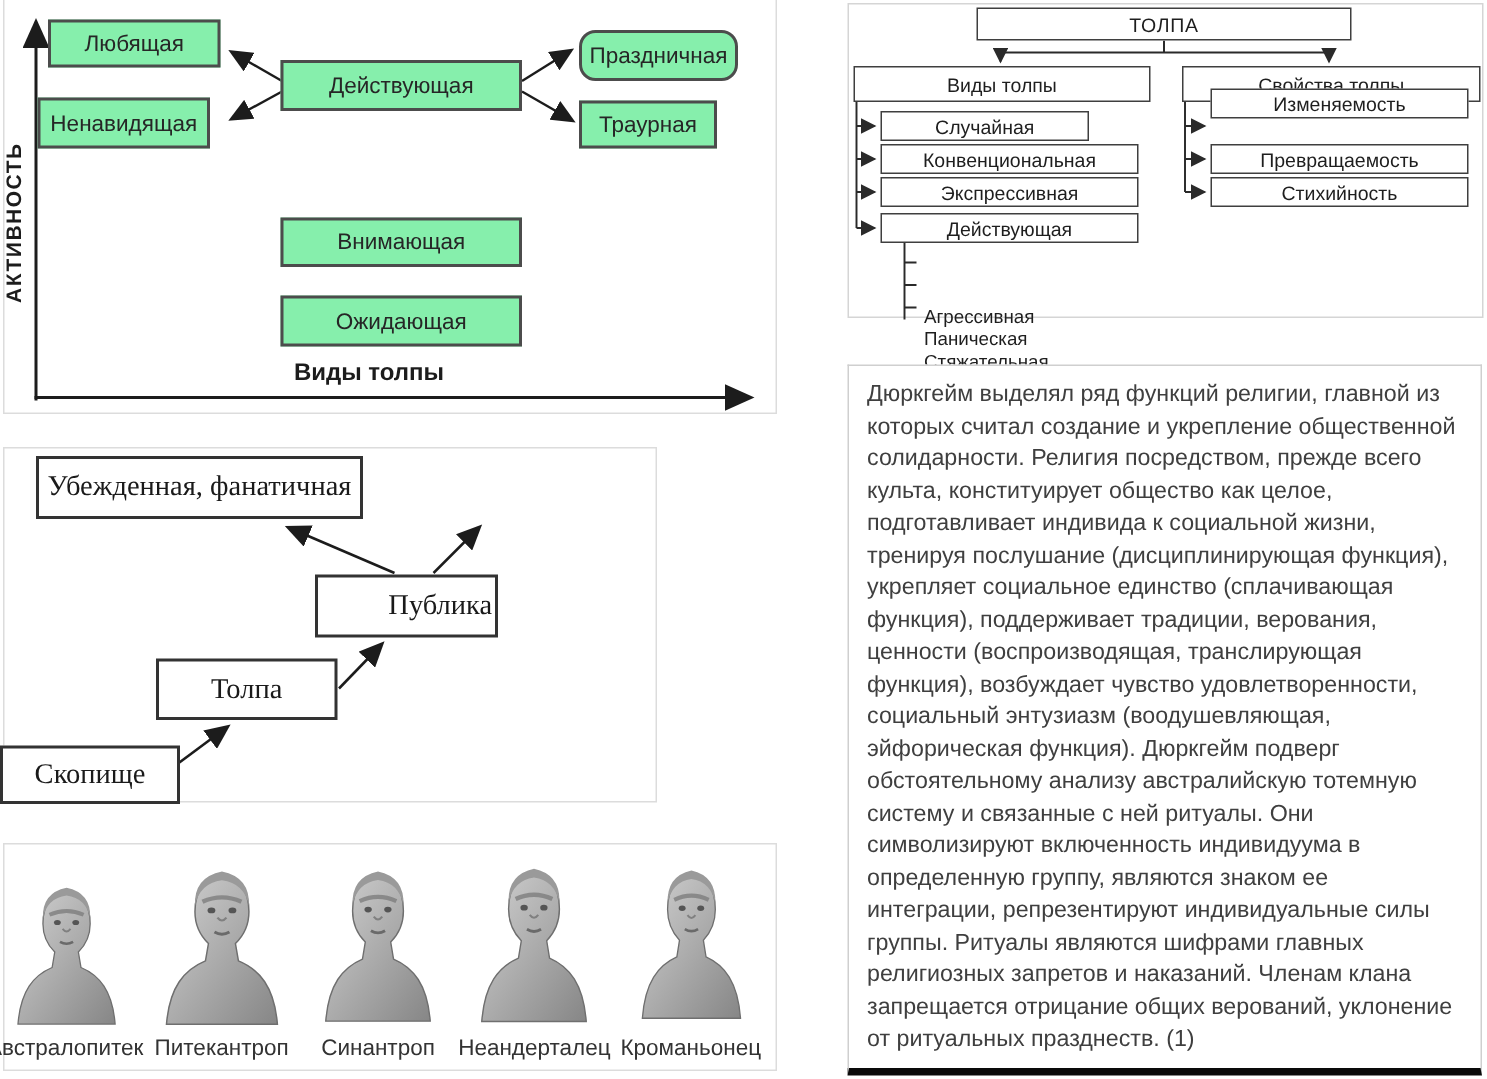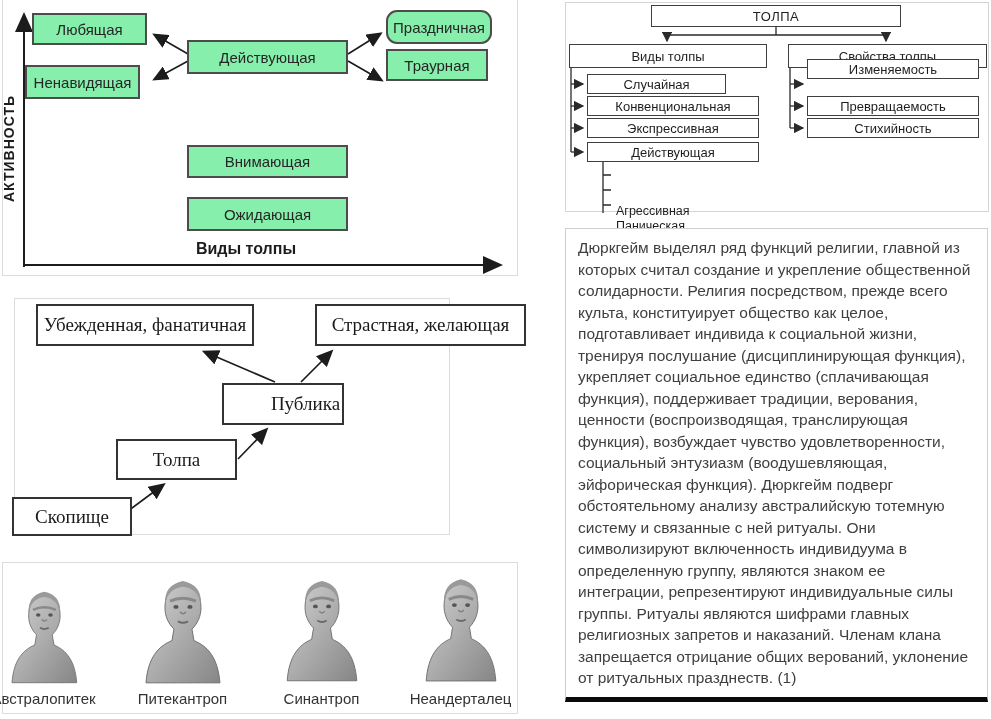--- a/index.html
+++ b/index.html
@@ -71,40 +71,39 @@
       <line x1="185" y1="54" x2="152" y2="35" stroke="#1c1c1c" stroke-width="1.6" marker-end="url(#ahA)"></line>
       <line x1="185" y1="61" x2="152" y2="79" stroke="#1c1c1c" stroke-width="1.6" marker-end="url(#ahA)"></line>
       <line x1="345" y1="54" x2="377" y2="34" stroke="#1c1c1c" stroke-width="1.6" marker-end="url(#ahA)"></line>
       <line x1="345" y1="61" x2="378" y2="80" stroke="#1c1c1c" stroke-width="1.6" marker-end="url(#ahA)"></line>
     </svg>
     <div class="yaxis-label" style="left:-2px;top:68px;height:160px;width:18px;">АКТИВНОСТЬ</div>
     <div class="xaxis-label" style="left:168px;top:240px;width:150px;">Виды толпы</div>
     <div class="boxA" style="left:29px;top:13px;width:115px;height:32px;">Любящая</div>
     <div class="boxA" style="left:22px;top:65px;width:115px;height:34px;">Ненавидящая</div>
     <div class="boxA" style="left:184px;top:40px;width:161px;height:34px;">Действующая</div>
-    <div class="boxA" style="left:383px;top:10px;width:106px;height:34px;border-radius:11px;">Праздничная</div>
-    <div class="boxA" style="left:383px;top:49px;width:102px;height:32px;">Траурная</div>
+    <div class="boxA" style="left:383px;top:20px;width:106px;height:34px;border-radius:11px;">Праздничная</div>
+    <div class="boxA" style="left:383px;top:67px;width:92px;height:32px;">Траурная</div>
     <div class="boxA" style="left:184px;top:145px;width:161px;height:33px;">Внимающая</div>
     <div class="boxA" style="left:184px;top:197px;width:161px;height:34px;">Ожидающая</div>
   </div>
 
-  <div class="panel" style="left:14px;top:298px;width:436px;height:237px;">
+  <div class="panel" style="left:2px;top:298px;width:436px;height:237px;">
     <svg class="svgfill" width="516" height="237">
       <defs>
         <marker id="ahB" markerWidth="11" markerHeight="9" refX="8" refY="4.5" orient="auto">
           <path d="M0,0 L10,4.5 L0,9 Z" fill="#1c1c1c"></path>
         </marker>
       </defs>
       <line x1="113" y1="212" x2="148" y2="186" stroke="#1c1c1c" stroke-width="1.7" marker-end="url(#ahB)"></line>
       <line x1="223" y1="160" x2="251" y2="131" stroke="#1c1c1c" stroke-width="1.7" marker-end="url(#ahB)"></line>
       <line x1="260" y1="83" x2="190" y2="53" stroke="#1c1c1c" stroke-width="1.7" marker-end="url(#ahB)"></line>
       <line x1="286" y1="83" x2="316" y2="53" stroke="#1c1c1c" stroke-width="1.7" marker-end="url(#ahB)"></line>
     </svg>
     <div class="boxB" style="left:21px;top:5px;width:218px;height:42px;">Убежденная, фанатичная</div>
-    <div class="boxB" style="left:300px;top:5px;width:211px;height:42px;">Страстная, желающая</div>
     <div class="boxB" style="left:207px;top:84px;width:122px;height:42px;padding-left:45px;">Публика</div>
     <div class="boxB" style="left:101px;top:140px;width:121px;height:41px;">Толпа</div>
     <div class="boxB" style="left:-3px;top:198px;width:120px;height:39px;">Скопище</div>
   </div>
 
   <div class="panel" style="left:2px;top:562px;width:516px;height:152px;display:flex;align-items:flex-end;
        justify-content:space-between;padding:6px 6px 6px 0;">
     <div class="bust-col" style="margin-left:-10px;">
       <svg viewBox="0 0 102 114" width="92" height="104">
           <use href="#bust" transform="scale(0.97,0.95) translate(2,6)"></use>
@@ -121,20 +120,26 @@
       <svg viewBox="0 0 102 114" width="96" height="112">
           <use href="#bust"></use>
         </svg>
       <div class="bust-label">Синантроп</div>
     </div>
     <div class="bust-col">
       <svg viewBox="0 0 102 114" width="96" height="112">
           <use href="#bust" transform="scale(1,1.02) translate(0,-2)"></use>
         </svg>
       <div class="bust-label">Неандерталец</div>
+    </div>
+    <div class="bust-col">
+      <svg viewBox="0 0 102 114" width="92" height="112">
+          <use href="#bust" transform="scale(0.98,1.03) translate(1,-3)"></use>
+        </svg>
+      <div class="bust-label">Кроманьонец</div>
     </div>
   </div>
 
   <div class="panel" style="left:565px;top:2px;width:424px;height:210px;border-color:#d5d5d5;">
     <svg class="svgfill" width="424" height="210">
       <defs>
         <marker id="ahD" markerWidth="9" markerHeight="8" refX="7" refY="4" orient="auto">
           <path d="M0,0 L8,4 L0,8 Z" fill="#2a2a2a"></path>
         </marker>
       </defs>
@@ -164,17 +169,17 @@
     <div class="boxD" style="left:241px;top:56px;width:172px;height:20px;">Изменяемость</div>
     <div class="boxD" style="left:241px;top:93px;width:172px;height:20px;">Превращаемость</div>
     <div class="boxD" style="left:241px;top:115px;width:172px;height:20px;">Стихийность</div>
 
     <div class="subitem" style="left:50px;top:165px;">Агрессивная</div>
     <div class="subitem" style="left:50px;top:180px;">Паническая</div>
     <div class="subitem" style="left:50px;top:195px;">Стяжательная</div>
     <div class="subitem" style="left:50px;top:209px;">Повстанческая</div>
   </div>
 
-  <div class="text-panel" style="left:565px;top:228px;width:423px;height:474px;">
+  <div class="text-panel" style="left:565px;top:243px;width:423px;height:474px;">
     <p>Дюркгейм выделял ряд функций религии, главной из которых считал создание и укрепление общественной солидарности. Религия посредством, прежде всего культа, конституирует общество как целое, подготавливает индивида к социальной жизни, тренируя послушание (дисциплинирующая функция), укрепляет социальное единство (сплачивающая функция), поддерживает традиции, верования, ценности (воспроизводящая, транслирующая функция), возбуждает чувство удовлетворенности, социальный энтузиазм (воодушевляющая, эйфорическая функция). Дюркгейм подверг обстоятельному анализу австралийскую тотемную систему и связанные с ней ритуалы. Они символизируют включенность индивидуума в определенную группу, являются знаком ее интеграции, репрезентируют индивидуальные силы группы. Ритуалы являются шифрами главных религиозных запретов и наказаний. Членам клана запрещается отрицание общих верований, уклонение от ритуальных празднеств. (1)</p>
   </div>
 
 </div>
 
 </body></html>

